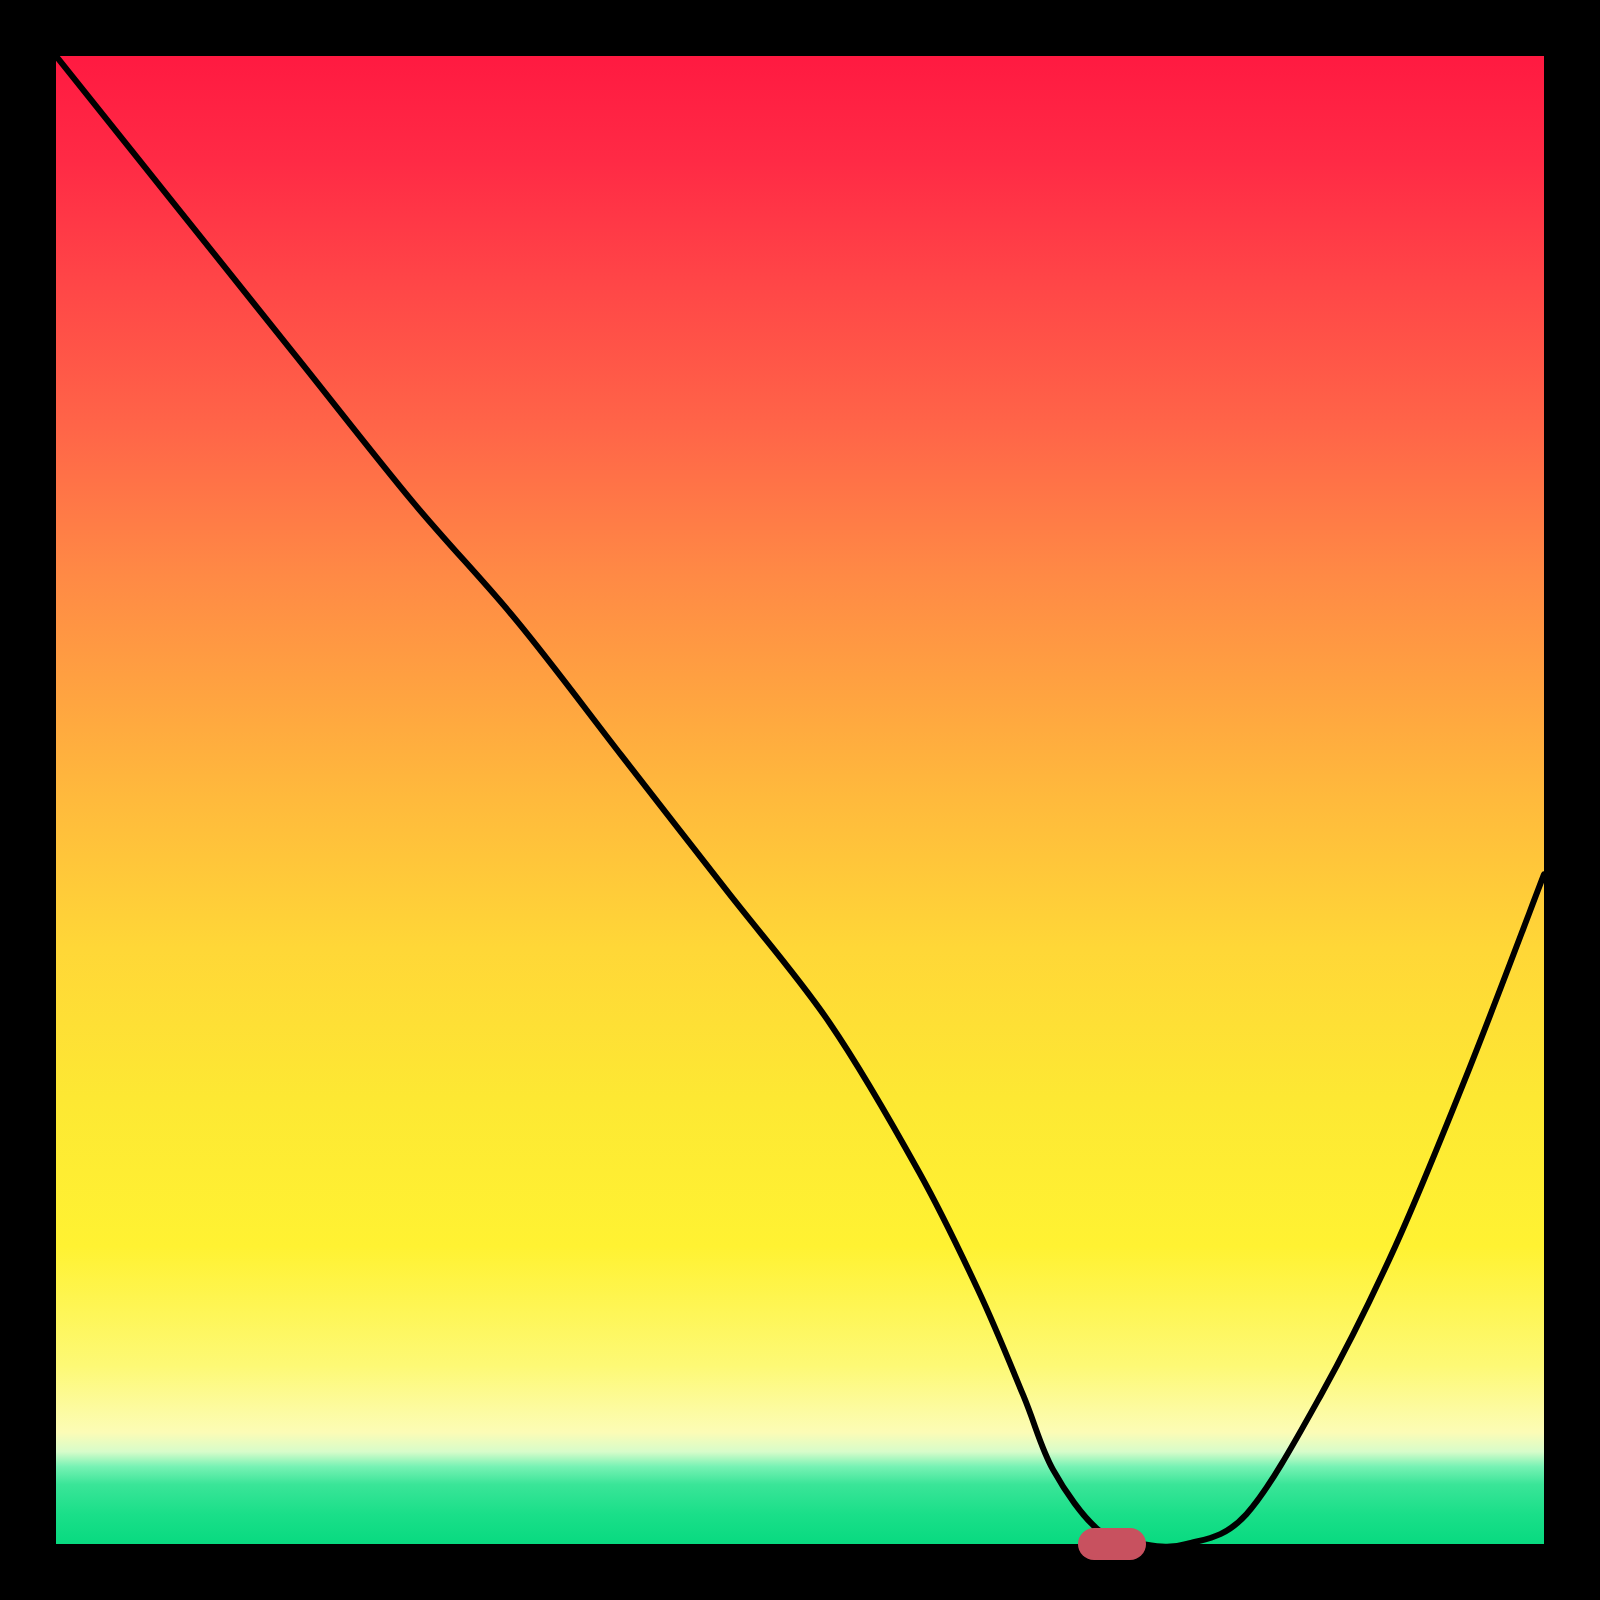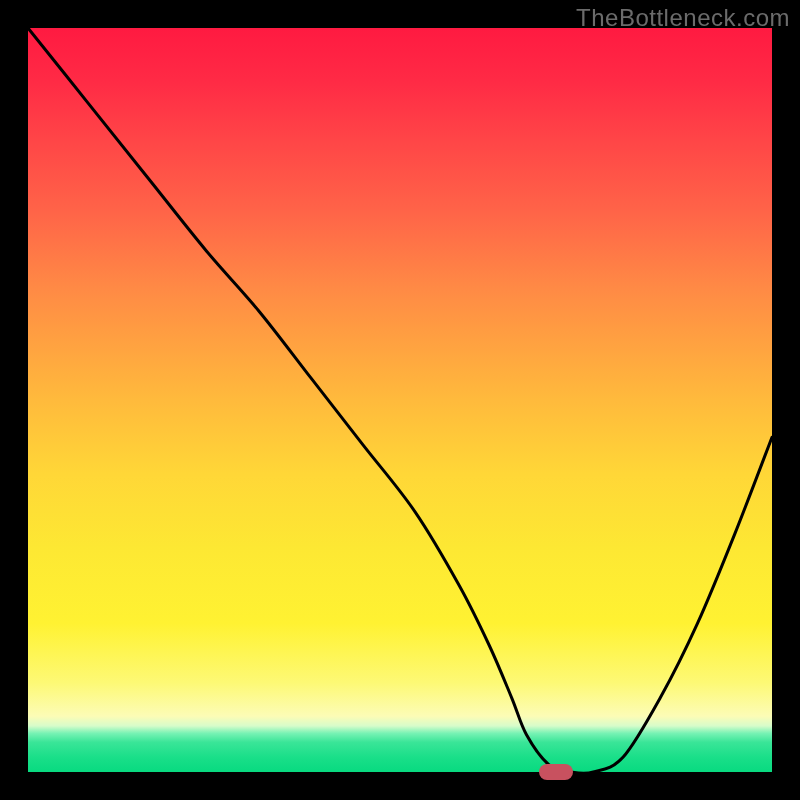--- a/index.html
+++ b/index.html
@@ -67,21 +67,20 @@
     height: 16px;
     border-radius: 8px;
     background: #c8515f;
     z-index: 20;
   }
 </style>
 </head>
 <body>
 
 <div class="outer">
-  <div class="watermark">TheBottleneck.com</div>
 
   <div class="plot">
     <div class="gradient"></div>
 
     <svg class="curve-svg" viewBox="0 0 744 744" preserveAspectRatio="none">
       <path fill="none" stroke="#000" stroke-width="3" stroke-linecap="round" d="M 0.0 0.0 C 9.9 12.4, 39.7 49.6, 59.5 74.4 C 79.4 99.2, 99.2 124.0, 119.0 148.8 C 138.9 173.6, 160.0 200.9, 178.6 223.2 C 197.2 245.5, 213.3 261.6, 230.6 282.7 C 248.0 303.8, 265.4 327.4, 282.7 349.7 C 300.1 372.0, 317.4 394.3, 334.8 416.6 C 352.2 439.0, 370.8 460.0, 386.9 483.6 C 403.0 507.2, 419.1 535.7, 431.5 558.0 C 443.9 580.3, 452.6 598.9, 461.3 617.5 C 470.0 636.1, 477.4 654.7, 483.6 669.6 C 489.8 684.5, 492.3 695.6, 498.5 706.8 C 504.7 718.0, 513.4 730.4, 520.8 736.6 C 528.2 742.8, 535.7 742.8, 543.1 744.0 C 550.6 745.2, 556.8 746.5, 565.4 744.0 C 574.1 741.5, 584.0 741.5, 595.2 729.1 C 606.4 716.7, 620.0 691.9, 632.4 669.6 C 644.8 647.3, 657.2 622.5, 669.6 595.2 C 682.0 567.9, 694.4 536.9, 706.8 505.9 C 719.2 474.9, 737.8 425.3, 744.0 409.2"></path>
     </svg>
 
     <div class="marker" style="left: 511.24px; top: 736px;"></div>
   </div>

